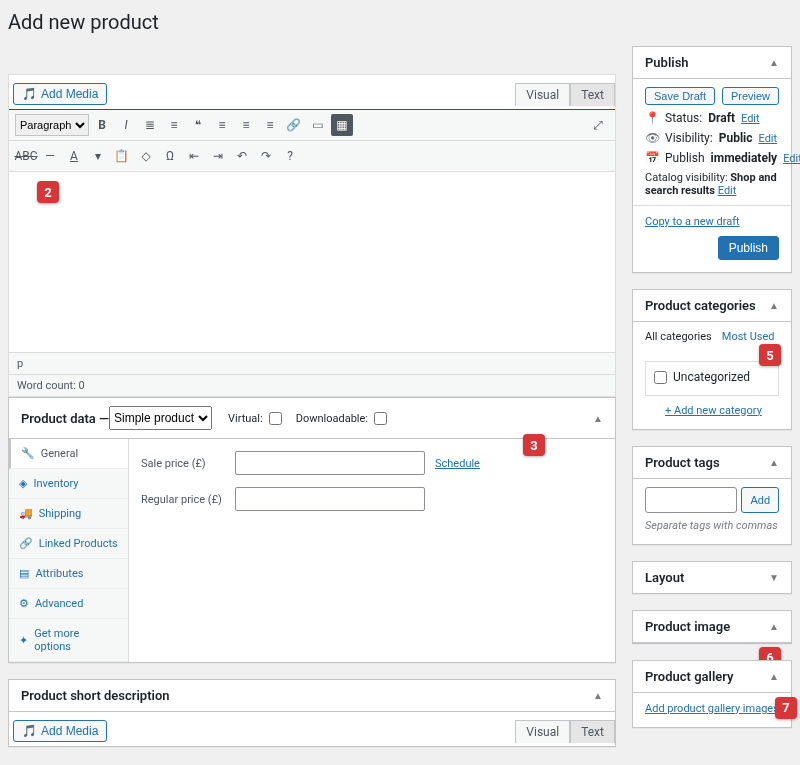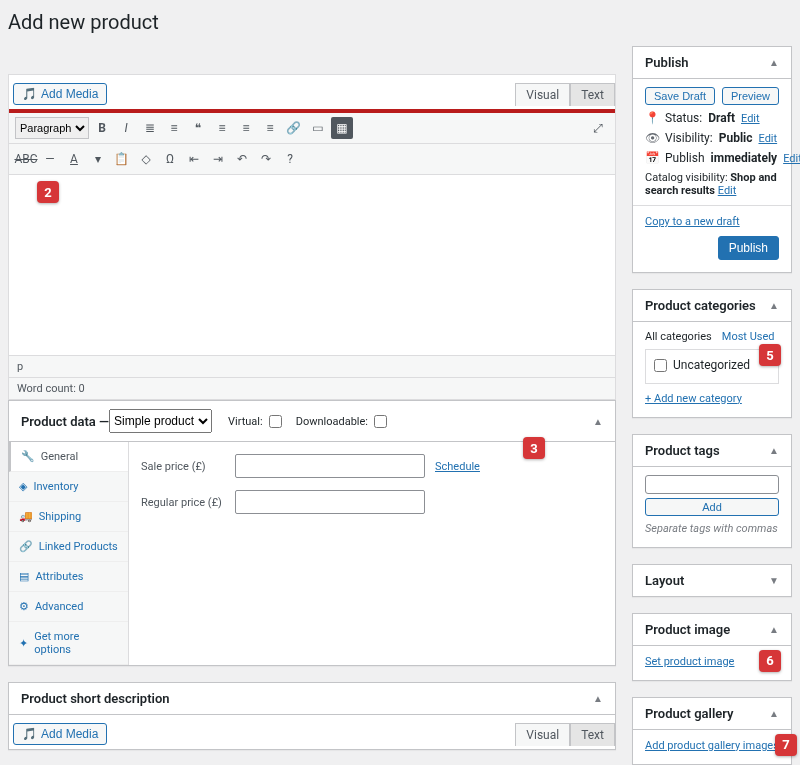--- a/index.html
+++ b/index.html
@@ -50,21 +50,21 @@
     padding: 3px 8px; color: #2271b1; cursor: pointer; font-size: 12px; margin: 4px;
   }
   .tabs { display: flex; }
   .tab {
     border: 1px solid #c3c4c7; border-bottom: none; padding: 4px 10px;
     font-size: 12px; background: #f6f7f7; color: #50575e; cursor: pointer;
   }
   .tab.active { background: #e5e5e5; }
   .toolbar {
     display: flex; flex-wrap: wrap; align-items: center; gap: 2px;
-    padding: 4px 6px; background: #f6f7f7; border-top: 4px solid #b91c1c; border-bottom: 1px solid #dcdcde;
+    padding: 4px 6px; background: #f6f7f7; border-top: 1px solid #b91c1c; border-bottom: 1px solid #dcdcde;
     position: relative;
   }
   .toolbar select { font-size: 11px; height: 22px; border: 1px solid #c3c4c7; }
   .tbtn {
     width: 22px; height: 22px; display: inline-flex; align-items: center; justify-content: center;
     color: #50575e; cursor: pointer; font-size: 12px; border-radius: 2px;
   }
   .tbtn.active { background: #50575e; color: #fff; }
   .tbtn.right { position: absolute; right: 6px; }
   .editor-area { height: 180px; background: #fff; }
@@ -83,22 +83,22 @@
   .pd-tab {
     display: flex; align-items: center; gap: 6px; padding: 8px 10px;
     font-size: 11px; color: #2271b1; cursor: pointer; border-bottom: 1px solid #eee;
   }
   .pd-tab.active { background: #fff; color: #50575e; border-left: 2px solid #c3c4c7; }
   .pd-content { flex: 1; padding: 12px; }
   .field-row { display: flex; align-items: center; gap: 10px; margin-bottom: 12px; }
   .field-row label { width: 84px; font-size: 11px; color: #50575e; }
   .field-row input[type="text"] { width: 190px; height: 24px; border: 1px solid #8c8f94; border-radius: 2px; }
   .sidebox-input { width: 100%; height: 26px; border: 1px solid #8c8f94; border-radius: 3px; }
-  .tag-row { display: flex; gap: 4px; flex-direction: column; }
-  .cat-tabs { display: flex; gap: 10px; font-size: 11px; margin-bottom: 6px; }
+  .tag-row { display: flex; gap: 4px; }
+  .cat-tabs { display: flex; gap: 10px; font-size: 11px; margin-bottom: 18px; }
   .cat-box { border: 1px solid #dcdcde; padding: 8px; font-size: 12px; }
   .muted { color: #787c82; font-size: 11px; font-style: italic; }
   .badge {
     position: absolute; background: #d63638; color: #fff; font-weight: 700;
     font-size: 13px; width: 22px; height: 22px; border-radius: 4px;
     display: flex; align-items: center; justify-content: center;
     box-shadow: 0 1px 3px rgba(0,0,0,.3);
   }
   .rel { position: relative; }
   .sep { border-top: 1px solid #dcdcde; margin: 8px -12px; }
@@ -311,21 +311,21 @@
         <div class="cat-tabs">
           <span>All categories</span>
           <a class="link nodash">Most Used</a>
         </div>
         <div class="cat-box">
           <label class="checkbox">
             <input type="checkbox" style="">
             <span>Uncategorized</span>
           </label>
         </div>
-        <a class="link small" style="display:inline-block;margin-top:8px;">+ Add new category</a>
+        <a class="link small" style="display:inline-block;margin-top:8px;margin-left:20px;">+ Add new category</a>
       </div>
       <span class="badge" style="right:10px; top:54px;">5</span>
     </div>
 
     <div class="postbox">
       <div class="postbox-header">
         <span>Product tags</span>
         <span class="toggle">▲</span>
       </div>
       <div class="postbox-body">
@@ -342,23 +342,20 @@
         <span>Layout</span>
         <span class="toggle">▼</span>
       </div>
     </div>
 
     <div class="postbox rel">
       <div class="postbox-header">
         <span>Product image</span>
         <span class="toggle">▲</span>
       </div>
-      <div class="postbox-body">
-        <a class="link small">Set product image</a>
-      </div>
       <span class="badge" style="right:10px; top:36px;">6</span>
     </div>
 
     <div class="postbox rel">
       <div class="postbox-header">
         <span>Product gallery</span>
         <span class="toggle">▲</span>
       </div>
       <div class="postbox-body">
         <a class="link small">Add product gallery images</a>

